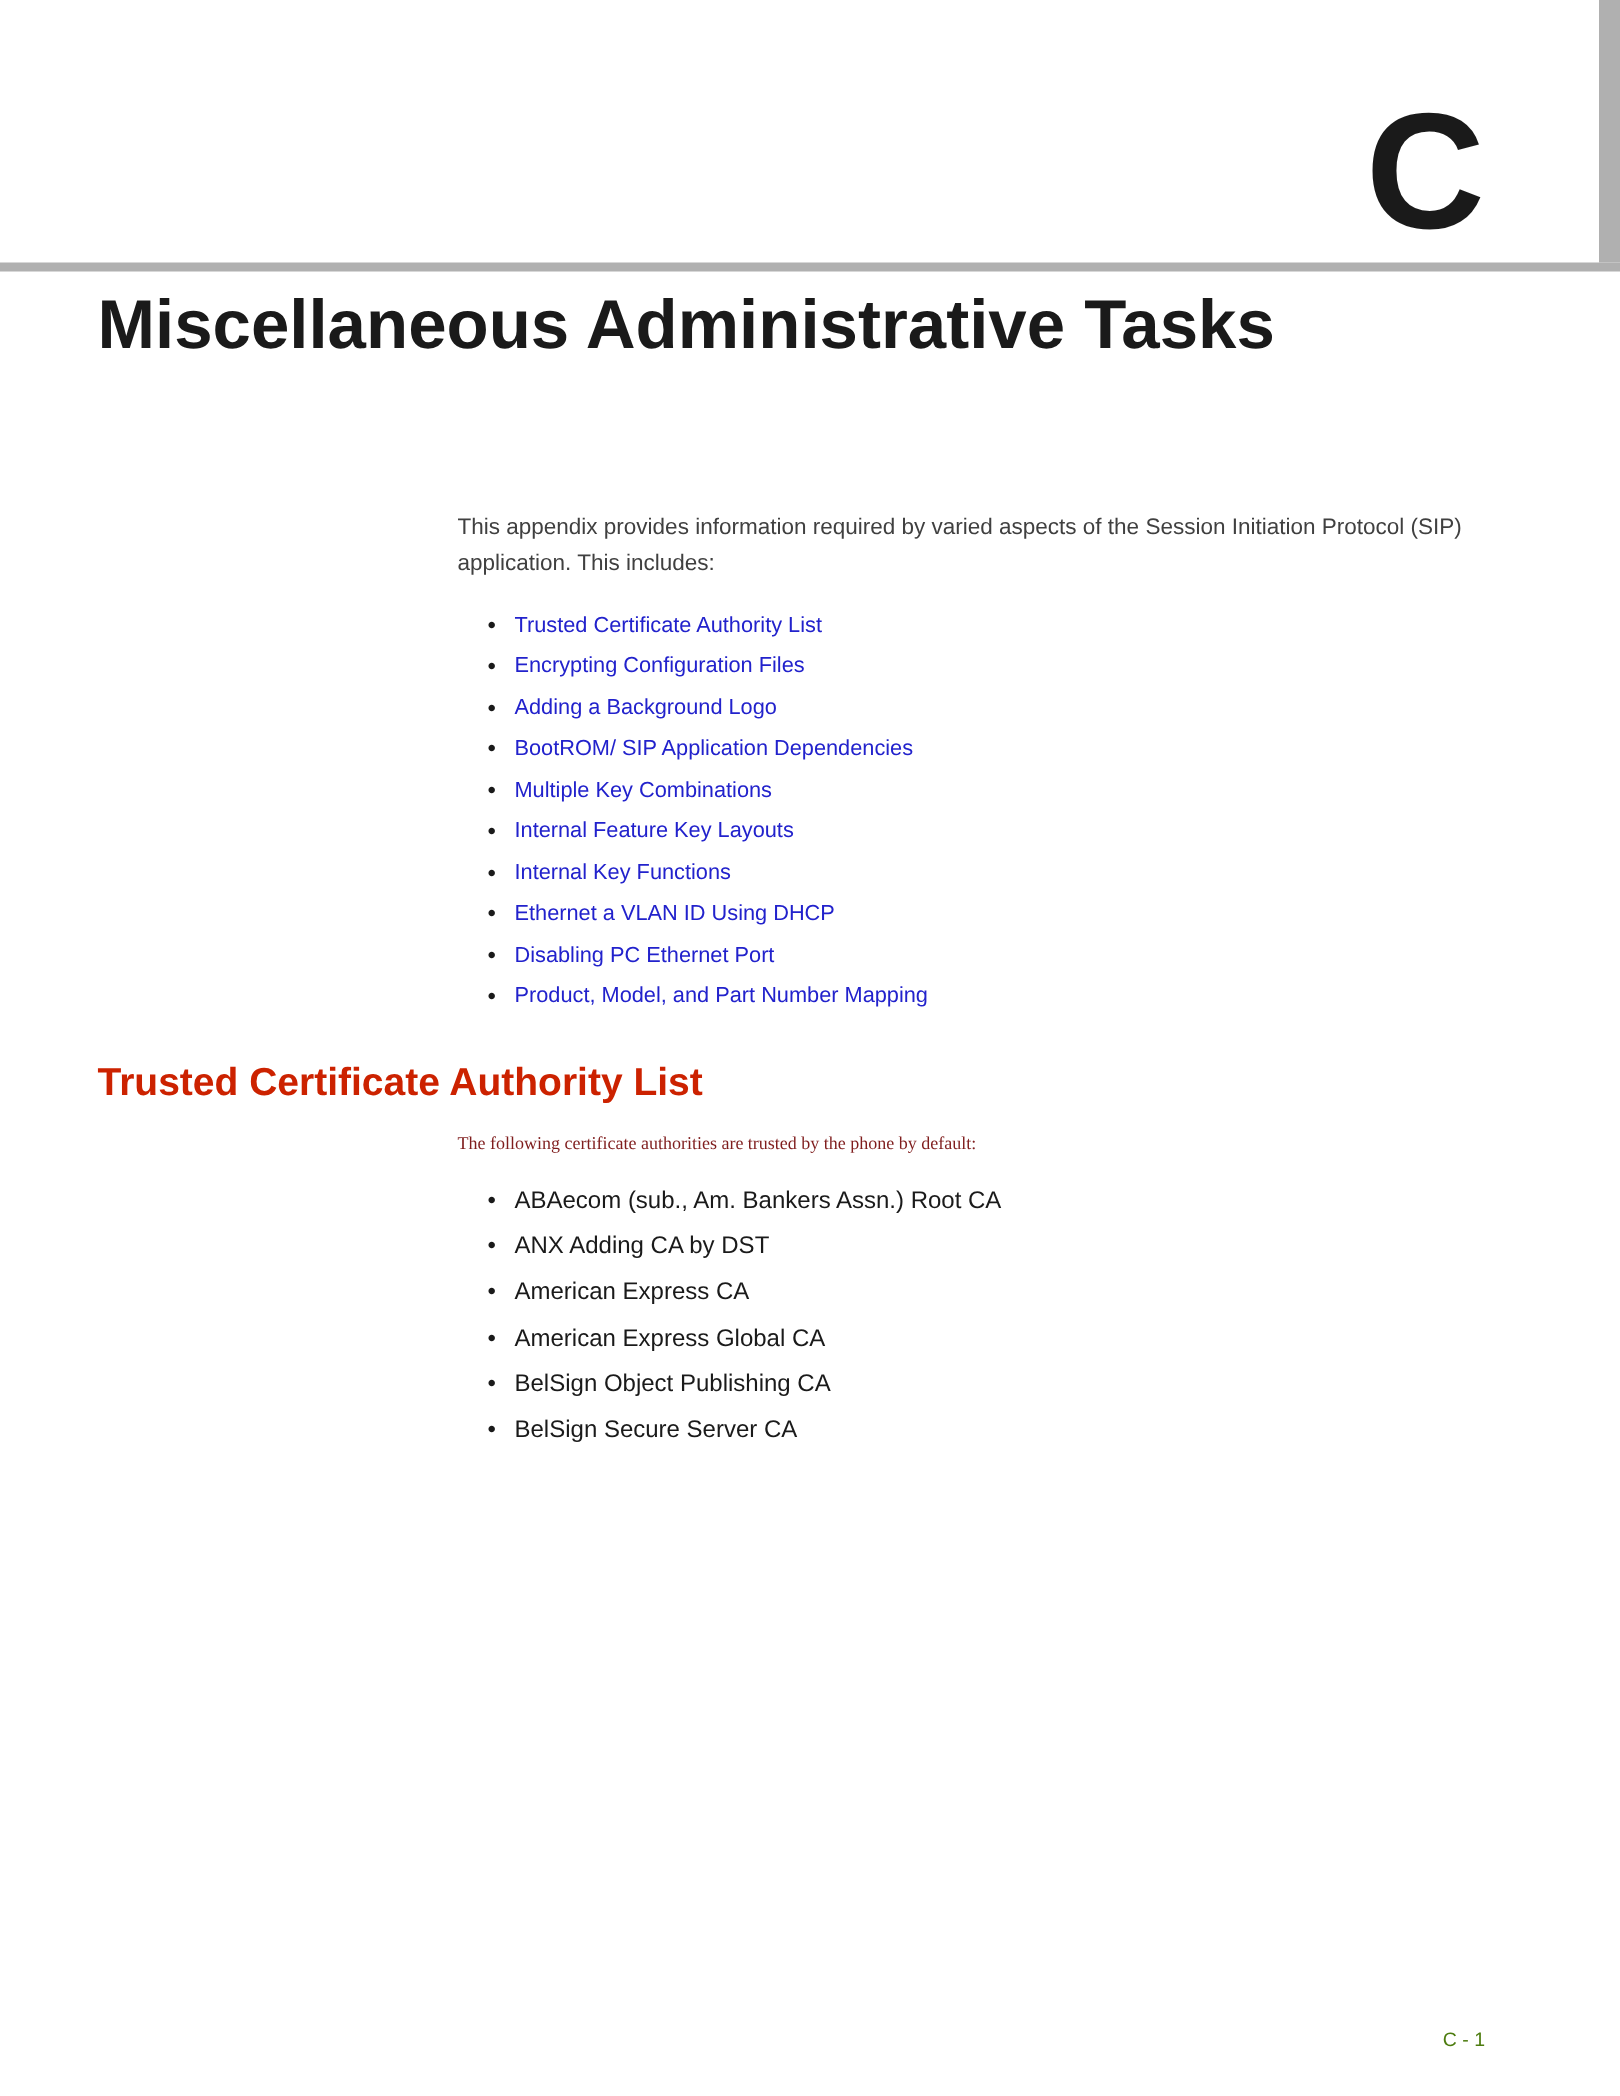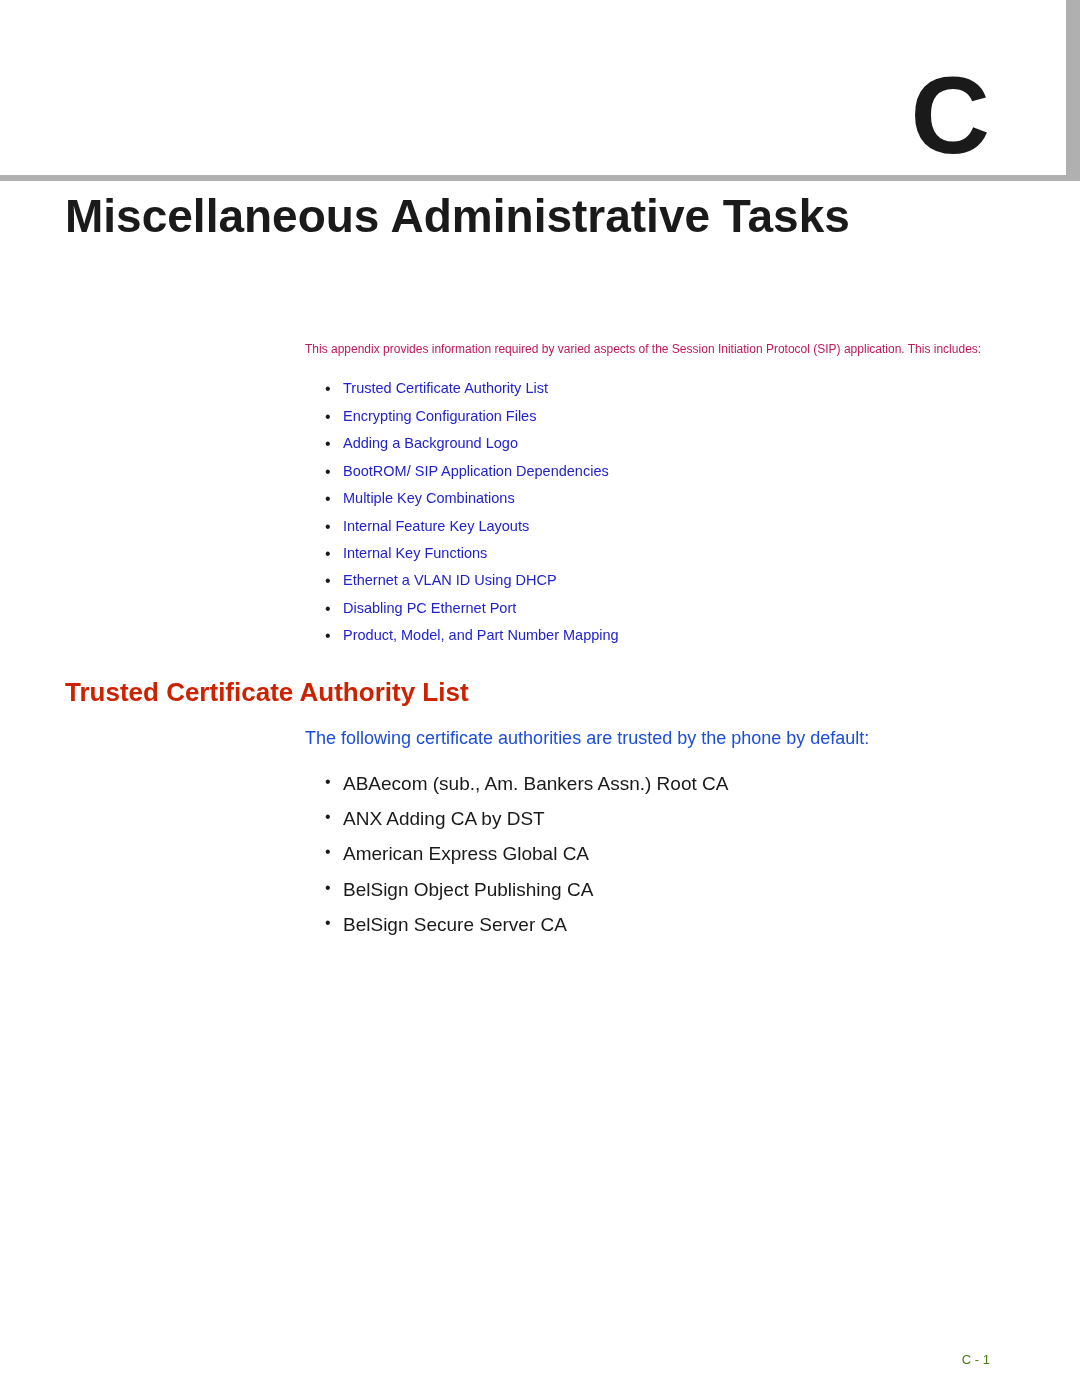--- a/index.html
+++ b/index.html
@@ -59,23 +59,23 @@
     }
 
     .main-content {
       position: absolute;
       top: 340px;
       left: 65px;
       right: 65px;
     }
 
     .intro-text {
-      font-size: 12px;
+      font-size: 15px;
       line-height: 1.6;
-      color: #be185d;
+      color: #404040;
       margin-left: 240px;
       margin-bottom: 18px;
       font-family: Arial, Helvetica, sans-serif;
     }
 
     .toc-list {
       margin-left: 260px;
       margin-bottom: 30px;
     }
 
@@ -109,42 +109,42 @@
     .section-heading {
       font-size: 26px;
       font-weight: bold;
       font-family: Arial, Helvetica, sans-serif;
       color: #cc2200;
       margin-bottom: 16px;
       margin-top: 10px;
     }
 
     .section-intro {
-      font-size: 18px;
+      font-size: 12px;
       line-height: 1.6;
-      color: #1d4ed8;
+      color: #7f1d1d;
       margin-left: 240px;
       margin-bottom: 16px;
-      font-family: Liberation Sans, sans-serif;
+      font-family: Liberation Serif, serif;
     }
 
     .section-list {
       margin-left: 260px;
     }
 
     .section-list ul {
       list-style: none;
       padding: 0;
     }
 
     .section-list ul li {
       position: relative;
       padding-left: 18px;
       margin-bottom: 5px;
-      font-size: 19px;
+      font-size: 16px;
       font-family: Arial, Helvetica, sans-serif;
       line-height: 1.6;
       color: #1a1a1a;
     }
 
     .section-list ul li::before {
       content: "•";
       position: absolute;
       left: 0;
       color: #1a1a1a;
@@ -222,20 +222,21 @@
     </div>
 
     <h2 class="section-heading" id="trusted-cert">Trusted Certificate Authority List</h2>
 
     <p class="section-intro">The following certificate authorities are trusted by the phone by default:</p>
 
     <div class="section-list">
       <ul>
         <li>ABAecom (sub., Am. Bankers Assn.) Root CA</li>
         <li>ANX Adding CA by DST</li>
+        <li>American Express CA</li>
         <li>American Express Global CA</li>
         <li>BelSign Object Publishing CA</li>
         <li>BelSign Secure Server CA</li>
       </ul>
     </div>
 
   </div>
 
   <div class="page-footer">
     <span>C - 1</span>

